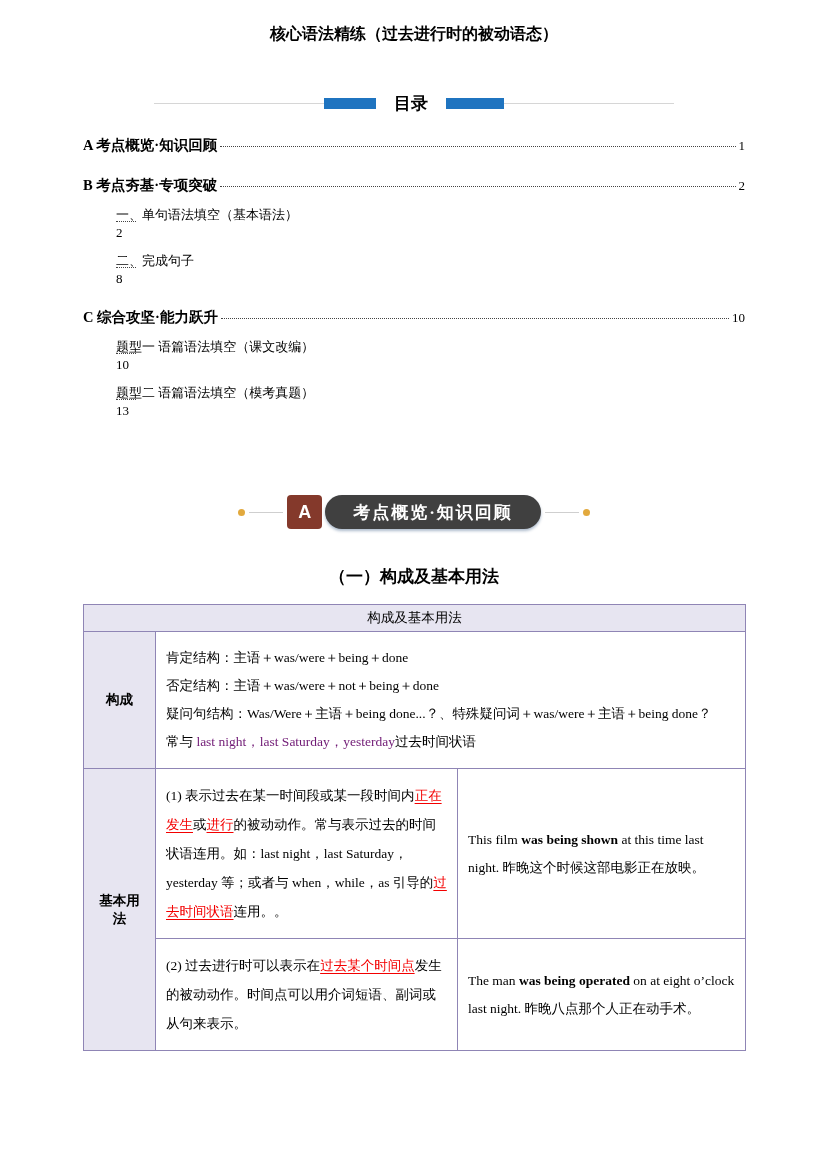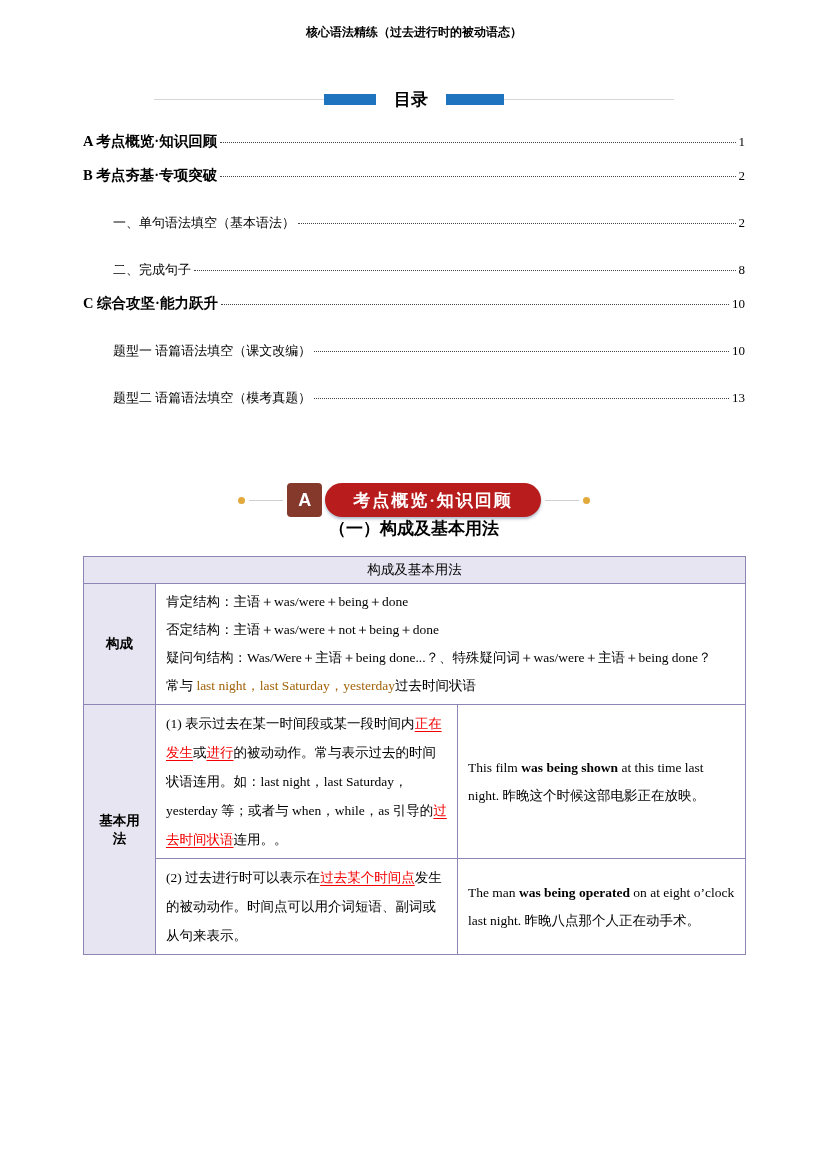--- a/index.html
+++ b/index.html
@@ -7,73 +7,73 @@
   body {
     width:827px; height:1169px; overflow:hidden;
     font-family:"Liberation Serif","DejaVu Serif",serif;
     color:#000;
     position:relative;
   }
   .page { padding:0 82px 0 83px; }
 
   
   .doc-title { margin-top:106px; text-align:center; font-size:20px; font-weight:bold; letter-spacing:.5px; }
-  .doc-subtitle { margin-top:24px; text-align:center; font-size:12px; font-weight:bold; }
+  .doc-subtitle { margin-top:24px; text-align:center; font-size:16px; font-weight:bold; }
 
   
   .toc-bar { margin-top:50px; display:flex; align-items:center; justify-content:center; }
   .toc-bar .thin { flex:0 0 170px; height:1px; background:#d6d6d6; }
   .toc-bar .blue { height:11px; background:#1f74c0; }
   .toc-bar .blue.l { width:52px; }
   .toc-bar .blue.r { width:58px; }
   .toc-title { font-size:17px; font-weight:bold; padding:0 18px; line-height:1; }
 
   
   .toc { margin-top:24px; }
-  .toc-row { display:flex; align-items:baseline; margin-top:15px; }
+  .toc-row { display:flex; align-items:baseline; margin-top:21px; }
   .toc-row.lvl1 .toc-label { font-size:14.5px; font-weight:bold; }
-  .toc-row.lvl2 { padding-left:30px; margin-top:29px; }
+  .toc-row.lvl2 { padding-left:30px; margin-top:11px;flex-direction:column; }
   .toc-row.lvl2 .toc-label { font-size:13px; font-weight:normal; }
   .toc-label { white-space:nowrap; }
   .toc-leader { flex:1; border-bottom:1.6px dotted #444; margin:0 3px; transform:translateY(-3px); min-width:20px; }
   .toc-page { font-size:13px; font-weight:normal; }
 
   
   .badge-row { margin-top:76px; display:flex; align-items:center; justify-content:center; }
   .gold-dot { width:7px; height:7px; border-radius:50%; background:#e2a93d; }
   .deco-line { width:34px; height:1px; background:#cfcfcf; margin:0 4px; }
   .badge-a {
     width:35px; height:34px; background:#84392b; color:#fff;
     display:flex; align-items:center; justify-content:center;
     font-family:"Liberation Sans","DejaVu Sans",sans-serif;
     font-size:18px; font-weight:bold; border-radius:4px;
   }
   .badge-pill {
-    height:34px; margin-left:3px; background:#b91c1c; border-radius:17px;
+    height:34px; margin-left:3px; background:#404040; border-radius:17px;
     color:#fff; font-size:17px; font-weight:bold; letter-spacing:2px;
     display:flex; align-items:center; padding:0 28px;
     box-shadow:0 2px 3px rgba(20,60,110,.35);
   }
 
   
-  .sec-heading { text-align:center; font-size:17px; font-weight:bold; }
+  .sec-heading { margin-top:36px; text-align:center; font-size:17px; font-weight:bold; }
 
   
   table.gram { width:662px; border-collapse:collapse; margin-top:16px; font-size:13.5px; table-layout:fixed; }
-  .gram td { border:1px solid #8f85b5; padding:4px 10px; vertical-align:middle; }
+  .gram td { border:1px solid #8f85b5; padding:12px 10px; vertical-align:middle; }
   .gram .hdr { background:#e7e5f1; text-align:center; font-weight:normal; padding:3px; line-height:20px; }
   .gram .side { background:#e7e5f1; font-weight:bold; text-align:center; padding:4px 15px; }
   .col-side { width:72px; }
   .col-mid  { width:302px; }
   .col-right{ width:288px; }
   .gram .lines div { line-height:28px; }
   .gram .expl { line-height:29px; }
   .gram .ex   { line-height:28px; }
 
-  .red { color:#a16207; }
+  .red { color:#701a75; }
   .red-underline { color:#f30000; text-decoration:underline; text-underline-offset:3px; }
   .bold { font-weight:bold; }
 </style>
 </head>
 <body>
 
 <div class="page">
 
   <div class="doc-subtitle">核心语法精练（过去进行时的被动语态）</div>
 

